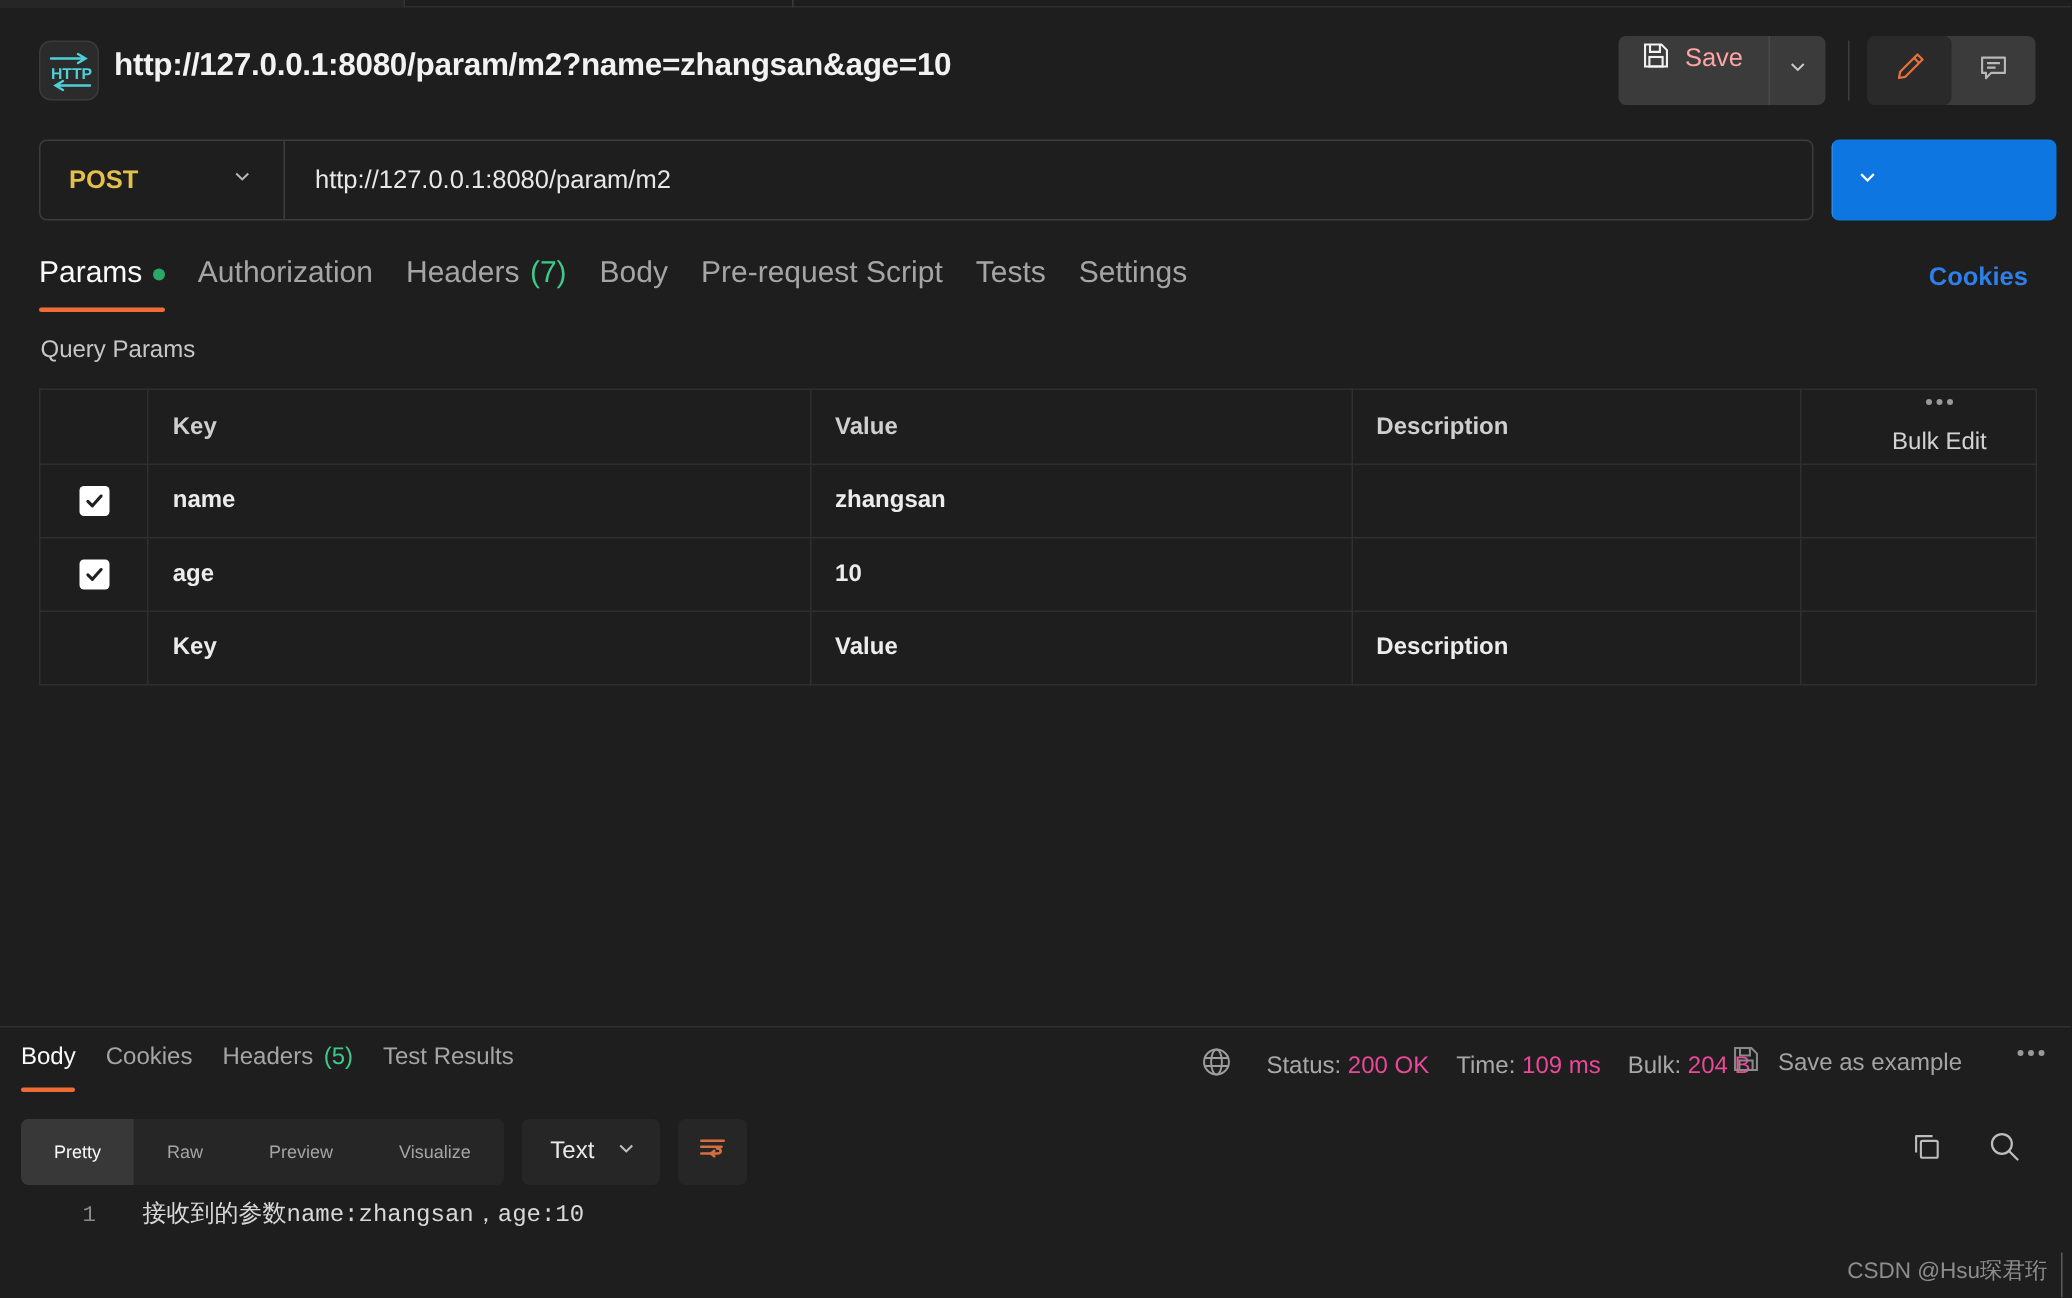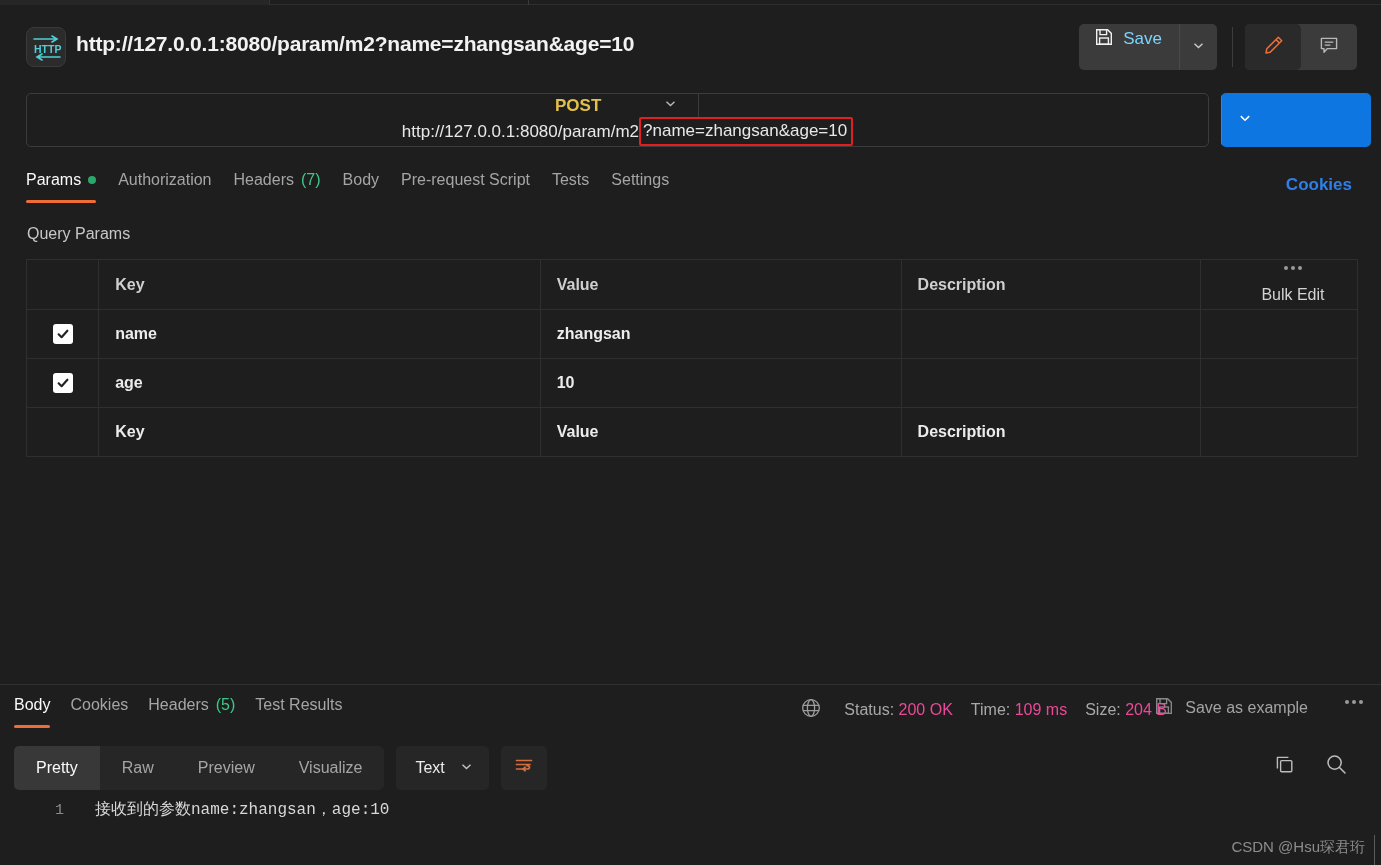--- a/index.html
+++ b/index.html
@@ -43,21 +43,21 @@
     white-space: nowrap;
   }
   .save-group {
     position: absolute; right: 164px; top: 19px;
     height: 46px; display: flex; align-items: stretch;
     background: #3b3b3b; border-radius: 5px; overflow: hidden;
   }
   .save-btn {
     display: flex; align-items: center; gap: 9px;
     padding: 0 17px 16px 15px; cursor: pointer;
-    font-size: 17px; color: #7dd3fc; font-weight: 500;
+    font-size: 17px; color: #fca5a5; font-weight: 500;
   }
   .save-caret {
     width: 38px; display: flex; align-items: center; justify-content: center;
     border-left: 1px solid #4a4a4a; cursor: pointer;
   }
   .vsep {
     position: absolute; right: 148px; top: 22px;
     width: 1px; height: 40px; background: #3d3d3d;
   }
   .icon-group {
@@ -69,21 +69,21 @@
     width: 56px; display: flex; align-items: center; justify-content: center;
     cursor: pointer;
   }
   .icon-btn.active { background: #2a2a2a; border-radius: 5px; }
 
   
   .url-bar {
     position: absolute; left: 26px; top: 93px;
     width: 1183px; height: 54px;
     background: #1e1e1e; border: 1px solid #3c3c3c; border-radius: 5px;
-    display: flex; align-items: center; flex-direction: column;
+    display: flex; align-items: center;
   }
   .method {
     width: 163px; height: 100%;
     display: flex; align-items: center; justify-content: space-between;
     padding: 0 20px 0 19px; cursor: pointer;
     border-right: 1px solid #3c3c3c;
   }
   .method-label { font-size: 17px; font-weight: bold; color: #e3c04b; }
   .url-input {
     flex: 1; height: 100%; display: flex; align-items: center;
@@ -109,21 +109,21 @@
     border-left: 1px solid #2a88e6; cursor: pointer;
   }
 
   
   .req-tabs {
     position: absolute; left: 26px; top: 168px;
     height: 42px; display: flex; align-items: flex-start; gap: 0;
   }
   .rtab {
     position: relative; padding: 3px 22px 14px 0; cursor: pointer;
-    font-size: 16px; color: #a5a5a5; white-space: nowrap;
+    font-size: 20px; color: #a5a5a5; white-space: nowrap;
     display: flex; align-items: center; gap: 7px;
   }
   .rtab.active { color: #fafafa; }
   .rtab.active::after {
     content: ""; position: absolute; left: 0; right: 22px; bottom: 0;
     height: 3px; background: #ef6c37; border-radius: 2px;
   }
   .dot-green { width: 8px; height: 8px; border-radius: 50%; background: #2aa869; display:inline-block; }
   .count-green { color: #3ec88a; }
   .cookies-link {
@@ -207,21 +207,21 @@
   .body-toolbar {
     position: absolute; left: 14px; top: 746px;
     display: flex; align-items: center; gap: 12px;
   }
   .seg {
     display: flex; background: #262626; border-radius: 5px; height: 44px;
     align-items: stretch; overflow: hidden;
   }
   .seg-item {
     display: flex; align-items: center; padding: 0 22px; cursor: pointer;
-    font-size: 16px; color: #a5a5a5;
+    font-size: 12px; color: #a5a5a5;
   }
   .seg-item.active { background: #383838; color: #fafafa; }
   .fmt-select {
     display: flex; align-items: center; gap: 14px;
     background: #262626; border-radius: 5px; height: 44px; padding: 0 15px 0 19px;
     cursor: pointer; font-size: 16px; color: #ebebeb;
   }
   .wrap-btn {
     width: 46px; height: 44px; background: #262626; border-radius: 5px;
     display: flex; align-items: center; justify-content: center; cursor: pointer;
@@ -318,21 +318,20 @@
   <div class="method">
     <span class="method-label">POST</span>
     <span>
       <svg width="15" height="15" viewBox="0 0 15 15" fill="none" stroke="#b8b8b8" stroke-width="1.4">
         <path d="M3.5 5.7 L7.5 9.6 L11.5 5.7"></path>
       </svg>
     </span>
   </div>
   <div class="url-input">
     <span>http://127.0.0.1:8080/param/m2</span>
-      <span class="url-hl">?name=zhangsan&amp;age=10</span>
   </div>
 </div>
 
 <div class="send-group">
   <div class="send-caret">
     <span>
       <svg width="16" height="16" viewBox="0 0 16 16" fill="none" stroke="#ffffff" stroke-width="1.5">
         <path d="M3.8 6.1 L8 10.3 L12.2 6.1"></path>
       </svg>
     </span>
@@ -452,21 +451,21 @@
   </span>
   <span>
     <span>Status:</span>
     <span class="gval">200 OK</span>
   </span>
   <span>
     <span>Time:</span>
     <span class="gval">109 ms</span>
   </span>
   <span>
-    <span>Size:</span>
+    <span>Bulk:</span>
     <span class="gval">204 B</span>
   </span>
 </div>
 
 <div class="save-example">
   <span>
     <svg width="20" height="20" viewBox="0 0 20 20" fill="none" stroke="#8a8a8a" stroke-width="1.35">
       <path d="M2.7 2.7 H13.6 L17.3 6.4 V17.3 H2.7 Z"></path>
       <path d="M6 2.7 V7.6 H12.6 V2.7"></path>
       <rect x="5.6" y="11" width="8.8" height="6.3"></rect>

